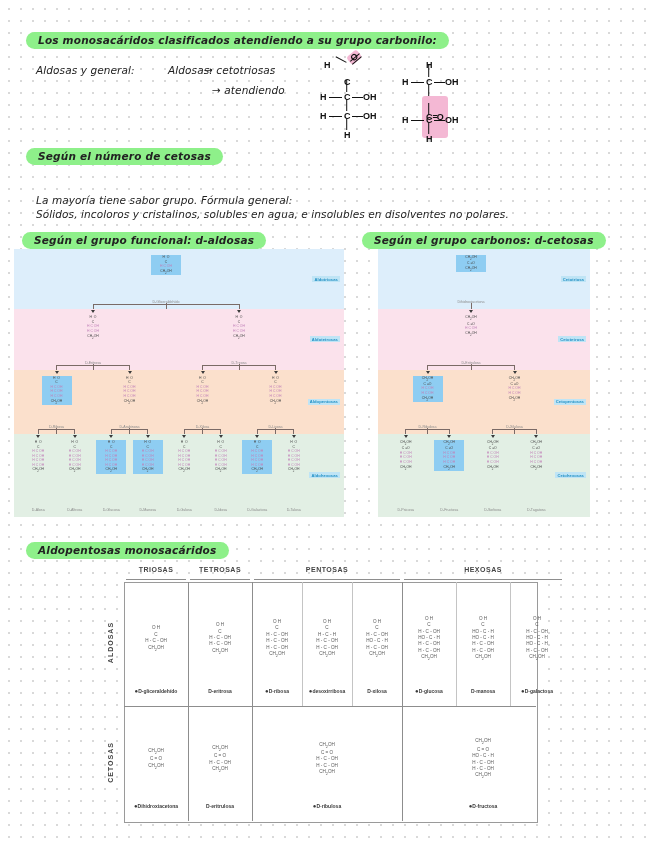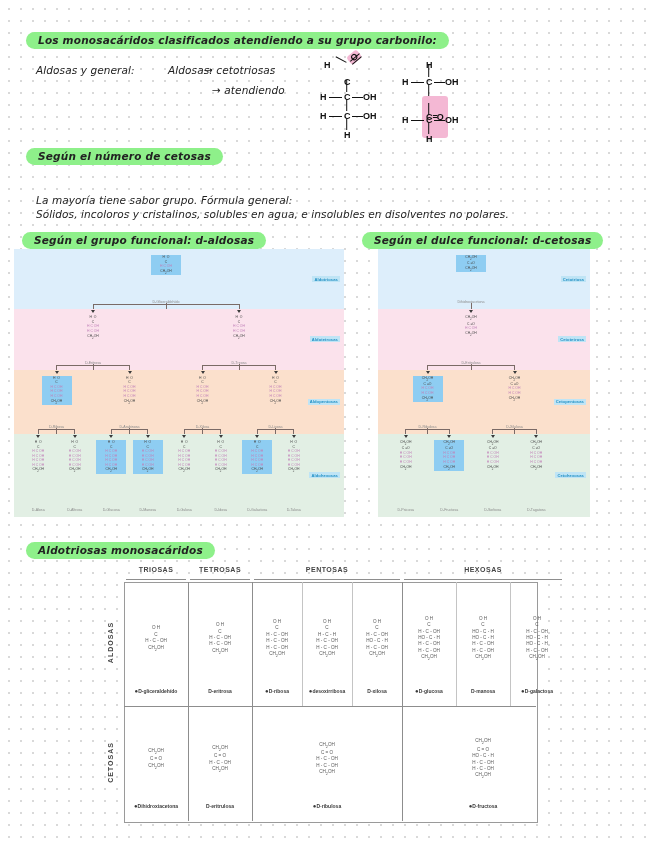--- a/index.html
+++ b/index.html
@@ -127,21 +127,21 @@
 <div class="abs" style="left:26px;top:146px;">
   <span class="hl hand">Según el número de cetosas</span>
 </div>
 <div class="abs hand note" style="left:36px;top:176px;margin-top:32px;">Sólidos, incoloros y cristalinos, solubles en agua, e insolubles en disolventes no polares.</div>
 <div class="abs hand note" style="left:36px;top:194px;">La mayoría tiene sabor grupo. Fórmula general:</div>
 
 <div class="abs" style="left:22px;top:230px;">
   <span class="hl hand">Según el grupo funcional: d-aldosas</span>
 </div>
 <div class="abs" style="left:362px;top:230px;">
-  <span class="hl hand">Según el dulce funcional: d-cetosas</span>
+  <span class="hl hand">Según el grupo carbonos: d-cetosas</span>
 </div>
 
 <div class="panel" id="aldosePanel" style="left:14px;top:249px;width:330px;height:268px;">
     <div class="band" style="top: 0px; height: 60.3px; background: rgb(221, 238, 251);"></div>
     <div class="bandlabel" style="top: 27.15px;">Aldotriosas</div>
     <div class="band" style="top: 60.3px; height: 60.3px; background: rgb(251, 226, 236);"></div>
     <div class="bandlabel" style="top: 87.45px;">Aldotetrosas</div>
     <div class="band" style="top: 120.6px; height: 64.32px; background: rgb(251, 224, 204);"></div>
     <div class="bandlabel" style="top: 149.76px;">Aldopentosas</div>
     <div class="band" style="top: 184.92px; height: 83.08px; background: rgb(226, 239, 228);"></div>
@@ -420,21 +420,21 @@
       <span class="c"><span class="oh">H C OH</span></span>
       <span class="c"><span class="oh">H C OH</span></span>
       <span class="c"><span class="oh">H C OH</span></span>
       <span class="c">CH<sub>2</sub>OH</span>
     </div>
     <div class="molname" style="left: 136.5px; width: 43.5px; top: 259px;">D-Tagatosa</div>
     <div class="tri" style="left: 156.25px; top: 185.92px;"></div>
   </div>
 
 <div class="abs" style="left:26px;top:540px;">
-  <span class="hl hand">Aldotriosas monosacáridos</span>
+  <span class="hl hand">Aldopentosas monosacáridos</span>
 </div>
 
 <div id="bottomTable" class="abs" style="left:96px;top:566px;width:440px;height:255px;">
     <div class="tblhead" style="left: 28px; top: 0px; width: 64px;">TRIOSAS</div>
     <div class="tblrule" style="left: 30px; top: 13px; width: 60px; height: 1px;"></div>
     <div class="tblhead" style="left: 92px; top: 0px; width: 64px;">TETROSAS</div>
     <div class="tblrule" style="left: 94px; top: 13px; width: 60px; height: 1px;"></div>
     <div class="tblhead" style="left: 156px; top: 0px; width: 150px;">PENTOSAS</div>
     <div class="tblrule" style="left: 158px; top: 13px; width: 146px; height: 1px;"></div>
     <div class="tblhead" style="left: 306px; top: 0px; width: 162px;">HEXOSAS</div>

